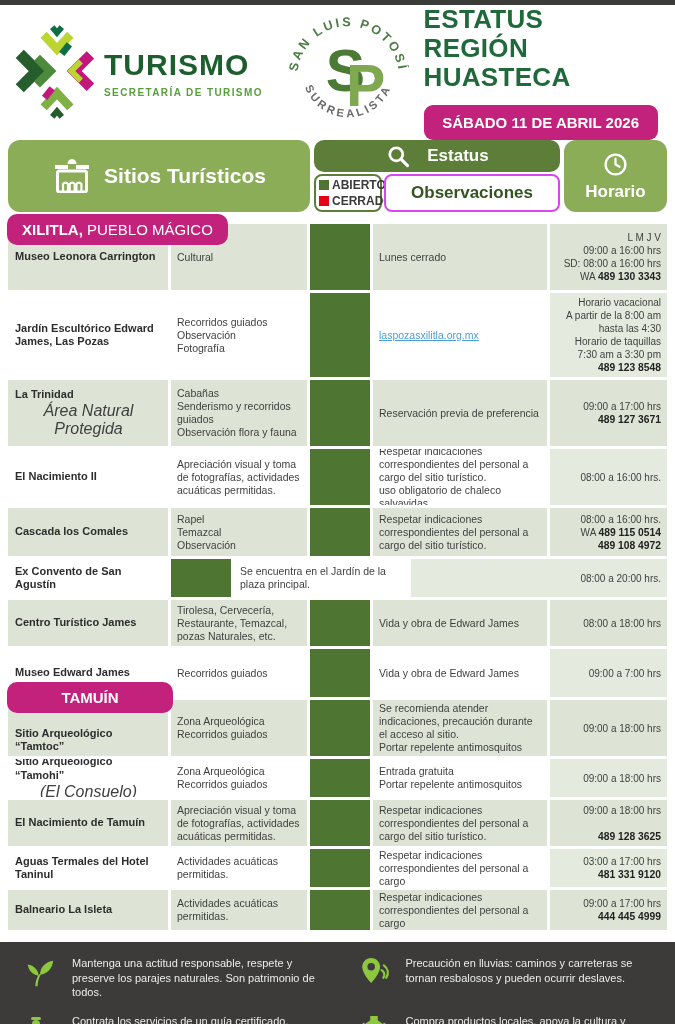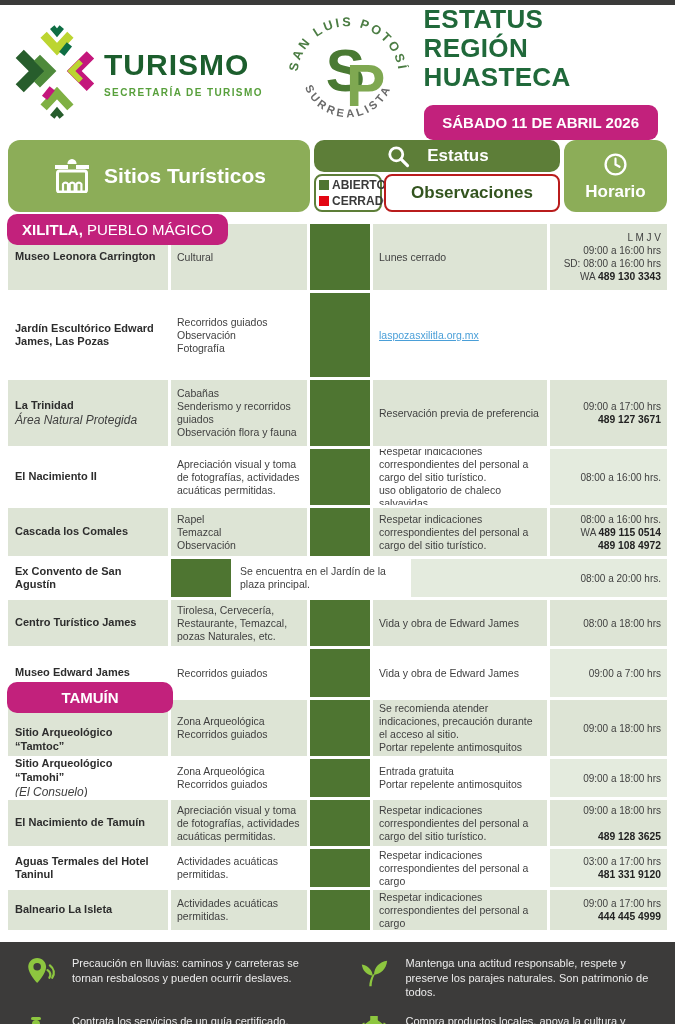--- a/index.html
+++ b/index.html
@@ -27,21 +27,21 @@
   .th-sites { width:302px; background:#8cad58; border-radius:12px; display:flex; align-items:center;
               justify-content:center; gap:12px; color:#fff; font-weight:bold; font-size:21px; }
   .th-mid { width:246px; display:flex; flex-direction:column; gap:2px; }
   .th-status { height:38px; background:#5d7e38; border-radius:10px; display:flex; align-items:center;
                justify-content:center; gap:16px; color:#fff; font-weight:bold; font-size:17px; }
   .th-sub { flex:1; display:flex; gap:2px; }
   .legend-box { width:68px; background:#fff; border:2px solid #5d7e38; border-radius:8px;
                 display:flex; flex-direction:column; justify-content:center; gap:2px; padding:2px 3px; }
   .legend-item { display:flex; align-items:center; gap:3px; font-size:12px; font-weight:bold; color:#3a3a3a; }
   .legend-swatch { width:10px; height:10px; flex-shrink:0; }
-  .th-obs { flex:1; background:#fff; border:2px solid #b91c1c; border-radius:8px; display:flex;
+  .th-obs { flex:1; background:#fff; border:2px solid #d946ef; border-radius:8px; display:flex;
             align-items:center; justify-content:center; font-size:17px; font-weight:bold; color:#33541f; }
   .th-horario { width:103px; background:#8cad58; border-radius:12px; display:flex; flex-direction:column;
                 align-items:center; justify-content:center; gap:4px; color:#fff; font-weight:bold; font-size:17px; }
 
   
   main { margin:12px 8px 0 8px; }
   .section { position:relative; }
   .section.sec1 { }
   .badge { position:absolute; left:0; z-index:5; background:#c2217c; color:#fff; font-size:15px;
            border-radius:9px; padding:6px 14px; white-space:nowrap; box-shadow:0 0 0 1px #c2217c; }
@@ -55,27 +55,27 @@
   .c-name { width:160px; padding-left:7px; }
   .c-acts { width:136px; }
   .c-status { width:60px; padding:0; }
   .c-obs { width:174px; }
   .c-horario { flex:1; }
   .row.tint .cell { background:#dde4d5; }
   .row.white .cell { background:#ffffff; }
   .row.white .c-horario { background:#e4ebde; }
   .row .c-status { background:#4e7531 !important; }
   .site-name { font-size:11px; font-weight:bold; color:#2d2d2d; line-height:1.2; }
-  .site-note { font-size:12px; font-style:italic; color:#3f3f3f; margin-top:1px; }
+  .site-note { font-size:16px; font-style:italic; color:#3f3f3f; margin-top:1px;text-align:center; }
   .act-line { font-size:10.5px; line-height:13px; color:#3f3f3f; }
   .obs-line { font-size:10.5px; line-height:13px; color:#3f3f3f; }
   .obs-link { color:#4a9fd8; text-decoration:underline; font-size:10.5px; line-height:13px; }
   .h-line { font-size:10px; line-height:13px; color:#3f3f3f; white-space:nowrap;text-align:right; }
   .h-line strong { color:#222; font-size:10.3px; }
-  .sec1 .row:nth-child(1) .c-name { justify-content:center; padding-top:26px; }
+  .sec1 .row:nth-child(1) .c-name { justify-content:flex-end; padding-top:26px; }
 
   .sec0 .row:nth-child(1){height:66px} .sec0 .row:nth-child(2){height:84px}
   .sec0 .row:nth-child(3){height:66px} .sec0 .row:nth-child(4){height:56px}
   .sec0 .row:nth-child(5){height:48px} .sec0 .row:nth-child(6){height:38px}
   .sec0 .row:nth-child(7){height:46px} .sec0 .row:nth-child(8){height:48px}
   .sec1 .row:nth-child(1){height:56px} .sec1 .row:nth-child(2){height:38px}
   .sec1 .row:nth-child(3){height:46px} .sec1 .row:nth-child(4){height:38px}
   .sec1 .row:nth-child(5){height:40px}
 
   
@@ -208,20 +208,28 @@
           </div>
           <div class="cell c-acts">
             <div class="act-line">Recorridos guiados</div>
             <div class="act-line">Observación</div>
             <div class="act-line">Fotografía</div>
           </div>
           <div class="cell c-status" style="background: rgb(78, 117, 49);"></div>
           <div class="cell c-obs">
             <a class="obs-link" href="#">laspozasxilitla.org.mx</a>
           </div>
+          <div class="cell c-horario">
+            <div class="h-line">Horario vacacional</div>
+            <div class="h-line">A partir de la 8:00 am</div>
+            <div class="h-line">hasta las 4:30</div>
+            <div class="h-line">Horario de taquillas</div>
+            <div class="h-line">7:30 am a 3:30 pm</div>
+            <div class="h-line"><strong>489 123 8548</strong></div>
+          </div>
         </div>
         <div class="row tint">
           <div class="cell c-name">
             <div class="site-name">La Trinidad</div>
             <div class="site-note">Área Natural Protegida</div>
           </div>
           <div class="cell c-acts">
             <div class="act-line">Cabañas</div>
             <div class="act-line">Senderismo y recorridos guiados</div>
             <div class="act-line">Observación flora y fauna</div>
@@ -399,39 +407,39 @@
           <div class="cell c-horario">
             <div class="h-line">09:00 a 17:00 hrs</div>
             <div class="h-line"><strong>444 445 4999</strong></div>
           </div>
         </div>
       </div>
     </div>
   </main>
 
 <footer>
+  <div class="f-item">
+    <span class="f-icon">
+      <svg width="32" height="32" viewBox="0 0 34 34" fill="#8dc63f">
+        <path d="M17 19 C17 11 23 5 31 4 C30 13 24 18 17 19 Z"></path>
+        <path d="M15.5 20 C15.5 14 10.5 9 4 8 C5 15 9.5 19 15.5 20 Z"></path>
+        <path d="M16 18 C13 23 12 27 12 31 h2.5 c0 -4 1 -8 3 -12 Z"></path>
+      </svg>
+    </span>
+    <p class="f-text">Mantenga una actitud responsable, respete y preserve los parajes naturales. Son patrimonio de todos.</p>
+  </div>
   <div class="f-item">
     <span class="f-icon">
       <svg width="32" height="32" viewBox="0 0 34 34" fill="#8dc63f">
         <path fill-rule="evenodd" d="M14 1 C8.5 1 4.5 5.3 4.5 10.5 c0 6.8 9.5 17 9.5 17 s9.5 -10.2 9.5 -17 C23.5 5.3 19.5 1 14 1 Z M14 14.3 a4 4 0 1 1 0 -8 a4 4 0 0 1 0 8 Z"></path>
         <path d="M25 14 c3 2 4 5 2 8" stroke="#8dc63f" stroke-width="2.4" fill="none" stroke-linecap="round"></path>
         <path d="M27.5 9 c4.5 3.5 5.5 8.5 2.5 13" stroke="#8dc63f" stroke-width="2.4" fill="none" stroke-linecap="round"></path>
       </svg>
     </span>
     <p class="f-text">Precaución en lluvias: caminos y carreteras se tornan resbalosos y pueden ocurrir deslaves.</p>
-  </div>
-  <div class="f-item">
-    <span class="f-icon">
-      <svg width="32" height="32" viewBox="0 0 34 34" fill="#8dc63f">
-        <path d="M17 19 C17 11 23 5 31 4 C30 13 24 18 17 19 Z"></path>
-        <path d="M15.5 20 C15.5 14 10.5 9 4 8 C5 15 9.5 19 15.5 20 Z"></path>
-        <path d="M16 18 C13 23 12 27 12 31 h2.5 c0 -4 1 -8 3 -12 Z"></path>
-      </svg>
-    </span>
-    <p class="f-text">Mantenga una actitud responsable, respete y preserve los parajes naturales. Son patrimonio de todos.</p>
   </div>
   <div class="f-item">
     <span class="f-icon">
       <svg width="34" height="34" viewBox="0 0 34 34" fill="#8dc63f">
         <rect x="8" y="2" width="10" height="3" rx="1.5"></rect>
         <circle cx="13" cy="9" r="4"></circle>
         <path d="M6 32 C6 22 9 15.5 13 15.5 c4 0 7 6.5 7 16.5 Z"></path>
         <path d="M19 16 l7 -3 v5 l-6 2 Z"></path>
         <circle cx="26.5" cy="12" r="2.2"></circle>
       </svg>

